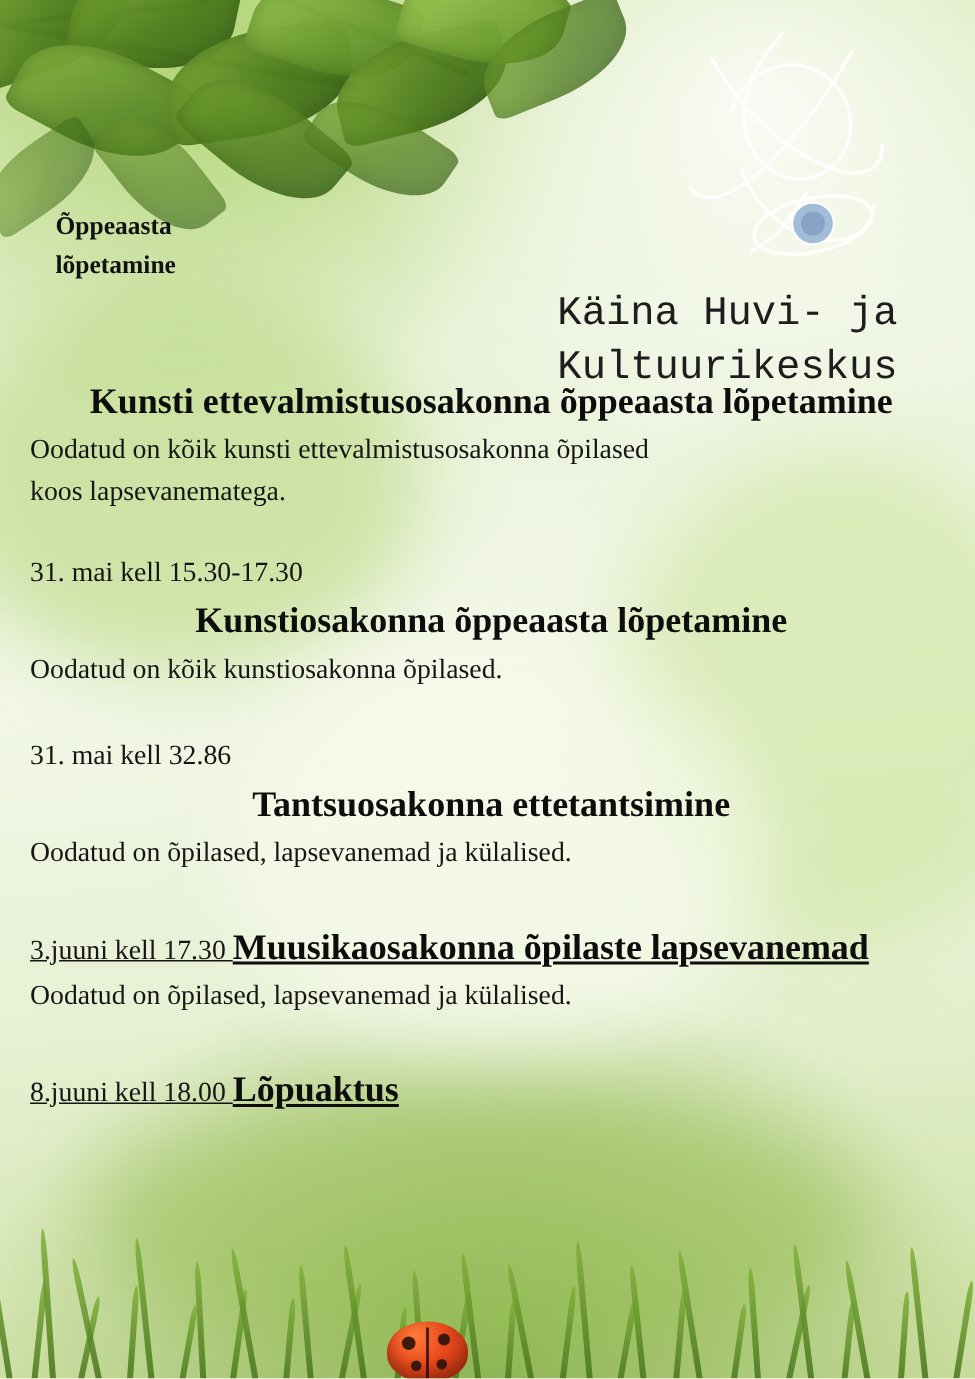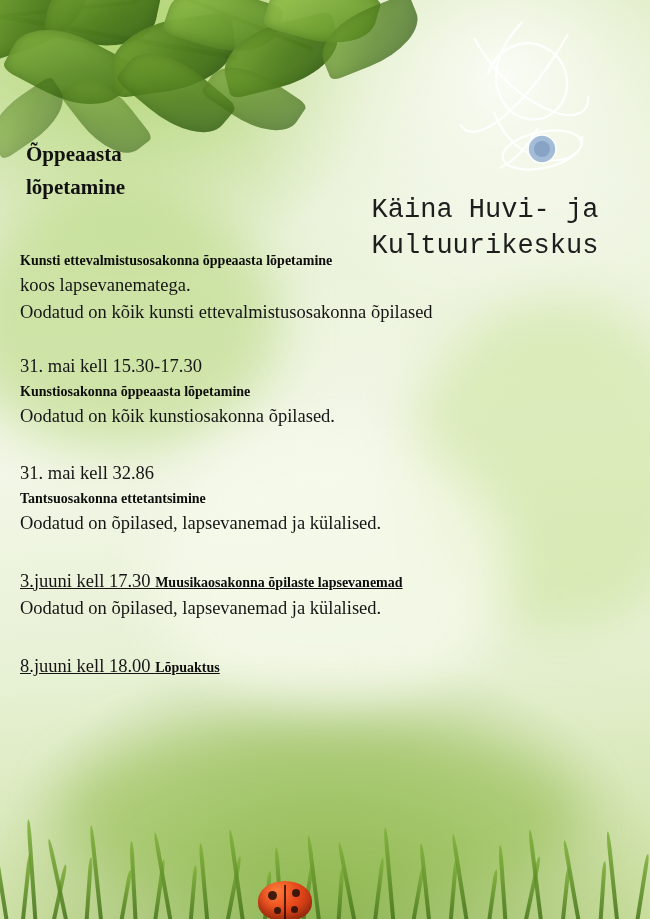--- a/index.html
+++ b/index.html
@@ -118,48 +118,49 @@
     top: 192px;
     width: 310px;
     text-align: center;
     font-size: 27px;
     line-height: 1.35;
     color: #1d1d1d;
     font-family: Liberation Mono, monospace;
   }
   .heading {
     position: absolute;
-    left: 26px;
+    left: 37px;
     top: 138px;
     width: 300px;
-    font-size: 21px;
+    font-size: 17px;
     font-weight: bold;
     line-height: 1.55;
     color: #111;
   }
 
   .events {
     position: absolute;
     left: 20px;
     top: 250px;
     width: 615px;
   }
   .event {
     margin-bottom: 26px;
   }
   .ev-time {
     font-size: 18.5px;
     color: #151515;
     line-height: 1.5;
   }
   .ev-title {
-    font-size: 14px;
+    font-size: 24px;
     font-weight: bold;
     color: #0d0d0d;
     line-height: 1.55;
+    text-align: center;
   }
   .ev-note {
     font-size: 18.5px;
     color: #151515;
     line-height: 1.5;
   }
   .inline .ev-time, .inline .ev-title {
     display: inline;
     text-decoration: underline;
   }
@@ -216,22 +217,22 @@
 
   <div class="heading">
     <div>Õppeaasta</div>
     <div>lõpetamine</div>
   </div>
 
   <div class="events">
 
     <div class="event">
       <div class="ev-title">Kunsti ettevalmistusosakonna õppeaasta lõpetamine</div>
+      <div class="ev-note">Oodatud on kõik kunsti ettevalmistusosakonna õpilased</div>
       <div class="ev-note">koos lapsevanematega.</div>
-      <div class="ev-note">Oodatud on kõik kunsti ettevalmistusosakonna õpilased</div>
     </div>
 
     <div class="event" style="margin-bottom:30px;">
       <div class="ev-time">31. mai kell 15.30-17.30</div>
       <div class="ev-title">Kunstiosakonna õppeaasta lõpetamine</div>
       <div class="ev-note">Oodatud on kõik kunstiosakonna õpilased.</div>
     </div>
 
     <div class="event" style="margin-bottom:30px;">
       <div class="ev-time">31. mai kell 32.86</div>

